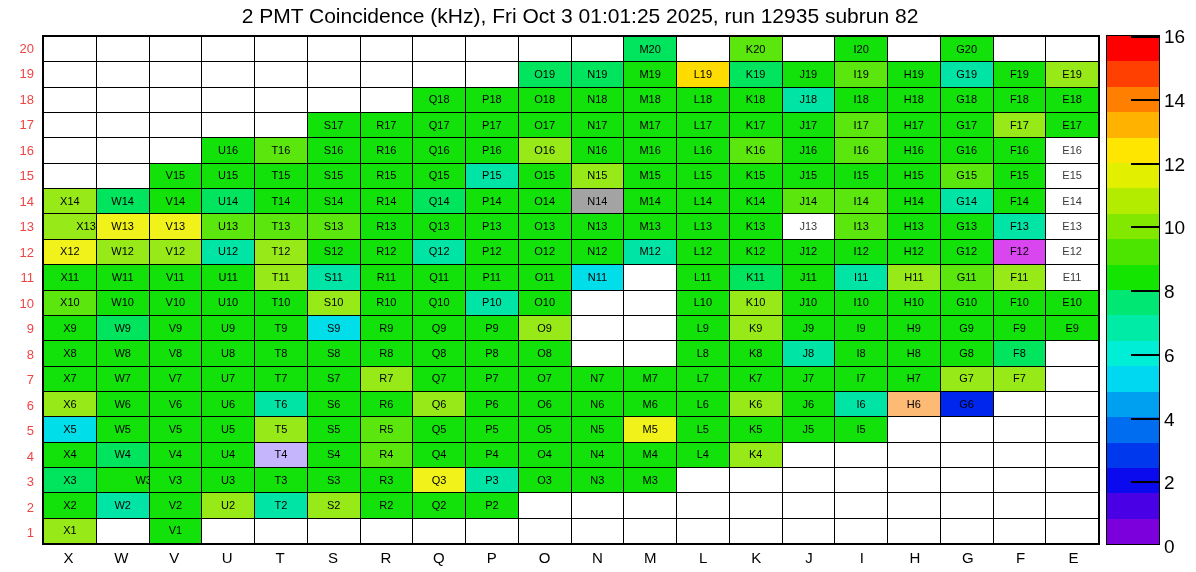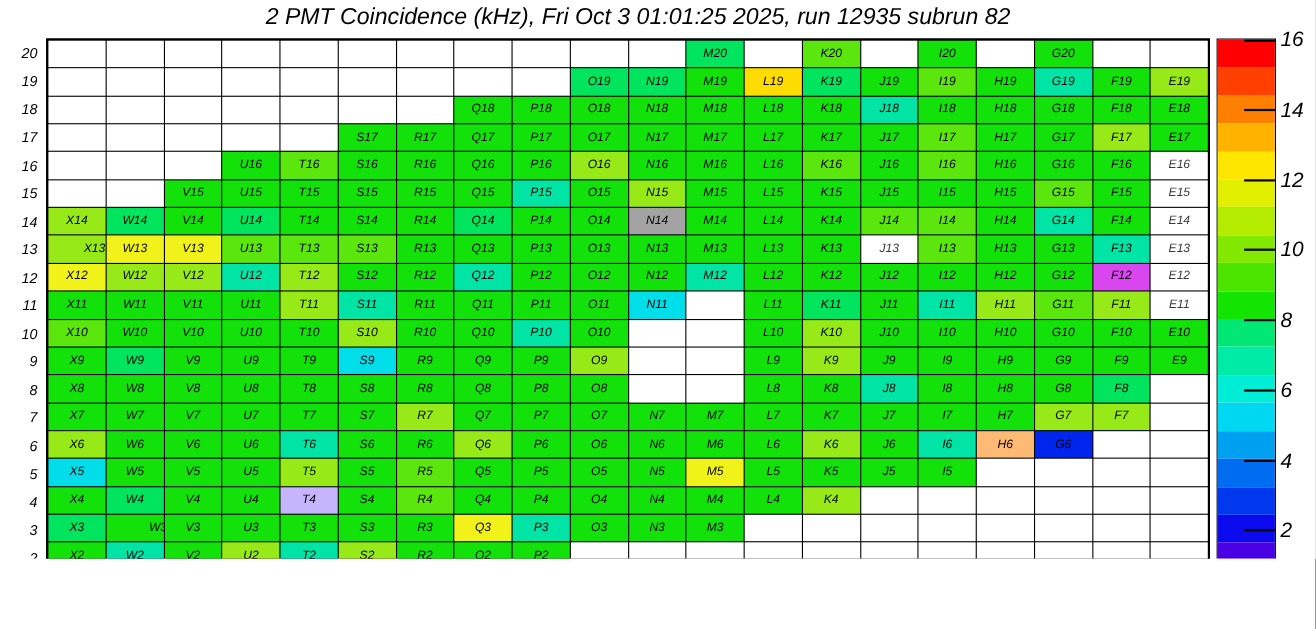--- a/index.html
+++ b/index.html
@@ -1,36 +1,36 @@
 <!DOCTYPE html>
 <html><head>
 <meta charset="utf-8">
 <style>
   html,body{margin:0;padding:0;background:#ffffff;}
   .canvas{
-    position:relative;width:1196px;height:508px;background:#ffffff;
-    font-family:"Liberation Sans", sans-serif;overflow:hidden;font-style:italic;
+    position:relative;width:1196px;height:572px;background:#ffffff;
+    font-family:"Liberation Sans", sans-serif;overflow:hidden;
   }
   .plot-title{
     position:absolute;top:4px;left:0;width:1160px;text-align:center;
     font-size:21px;color:#000;letter-spacing:0px;font-weight:500;
   }
   .grid{
     position:absolute;left:42px;top:35px;width:1058px;height:510px;
     display:grid;grid-template-columns:repeat(20,1fr);grid-template-rows:repeat(20,1fr);
     gap:1px;background:#000;border:2px solid #000;box-sizing:border-box;
   }
   .cell{
     background:#fff;display:flex;align-items:center;justify-content:center;
     font-size:11px;color:#000;line-height:1;overflow:hidden;
   }
   .cell.wl{color:#3a3a3a;}
   .ylabels div{
     position:absolute;left:0;width:34px;text-align:right;
-    font-size:13px;color:#000000;
+    font-size:13px;color:#ef4444;
   }
   .xlabels div{
     position:absolute;top:549px;width:53px;text-align:center;
     font-size:15px;color:#000;
   }
   .colorbar{
     position:absolute;left:1106px;top:35px;width:54px;height:510px;
     border:1px solid #000;box-sizing:border-box;
     display:flex;flex-direction:column;
   }

